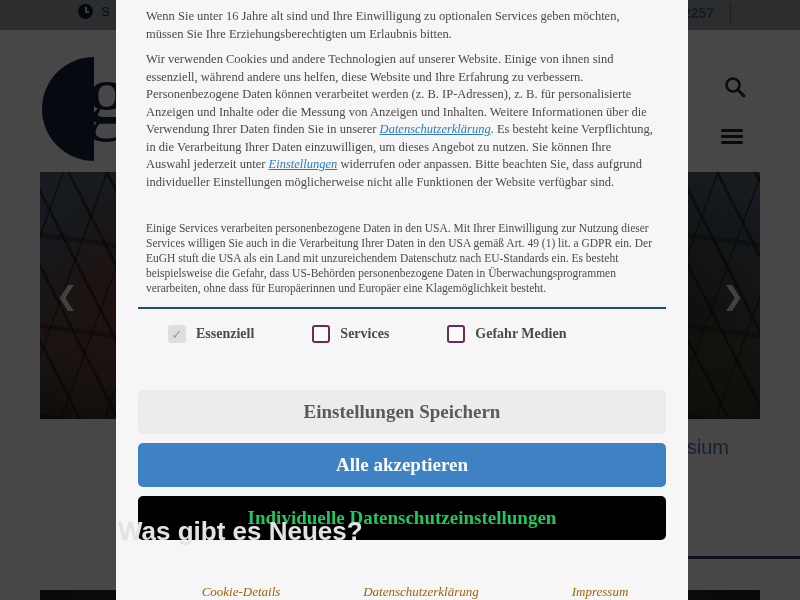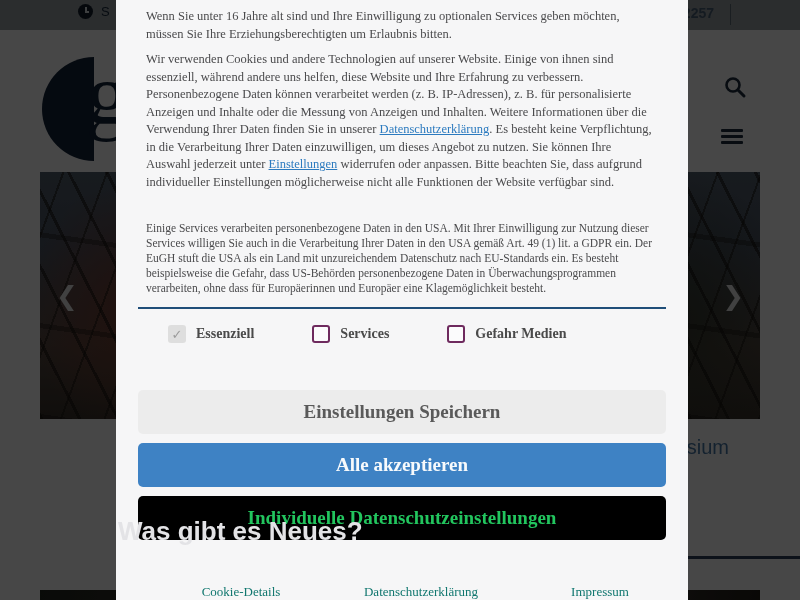--- a/index.html
+++ b/index.html
@@ -48,37 +48,37 @@
   .card{width:232px;height:60px;background:linear-gradient(100deg,#23281f,#35302a 55%,#201c16);}
   
   .overlay{position:absolute;inset:0;background:rgba(0,0,0,0.72);z-index:30;}
   
   .modal{position:absolute;left:116px;top:-44px;width:572px;min-height:690px;z-index:40;
          background:#f6f6f7;border-radius:4px;padding:44px 22px 30px 22px;box-sizing:border-box;
          color:#4a4a4c;}
   .modal p{margin:8px;font-size:12.5px;line-height:17.5px;}
   .modal p.body{margin-top:8px;}
   .modal p.usa{margin-top:30px;font-size:11.5px;line-height:15px;}
-  .modal a{color:#2b7abf;text-decoration:underline;cursor:pointer;}
+  .modal a{color:#2b7abf;text-decoration:underline;cursor:pointer;font-style:italic;}
   .divider{height:2px;background:#1f4e79;margin-top:11px;}
   .cats{display:flex;align-items:center;gap:58px;margin-top:16px;padding-left:30px;}
   .cat{display:flex;align-items:center;gap:10px;}
   .cb{width:18px;height:18px;border-radius:3px;box-sizing:border-box;cursor:pointer;
       display:flex;align-items:center;justify-content:center;}
   .cb.checked{background:#dedede;color:#9a9a9a;font-size:13px;font-family:"DejaVu Sans",sans-serif;}
   .cb.empty{border:2px solid #6e2a5e;background:#fbfbfc;}
   .cat-label{font-weight:bold;font-size:14px;color:#4a4a4a;text-align:center;}
   .btn{display:block;width:100%;height:44px;border:none;border-radius:5px;cursor:pointer;
        font-family:"Liberation Serif",serif;font-size:19px;font-weight:bold;}
   .btn.gray{margin-top:47px;background:#ececec;color:#5a5a5a;}
   .btn.blue{margin-top:9px;background:#3e82c4;color:#f7fafc;}
   .btn.black{margin-top:9px;background:#000000;color:#22c55e;}
   .modal-links{margin-top:44px;display:grid;grid-template-columns:170px 190px 168px;
                justify-content:start;padding-left:18px;}
-  .modal-links a{color:#0f766e;text-decoration:none;font-size:13px;text-align:center;}
+  .modal-links a{color:#a16207;text-decoration:none;font-size:13px;text-align:center;}
   .ghost{position:absolute;left:118px;top:516px;z-index:50;pointer-events:none;
          font-family:"Liberation Sans",sans-serif;font-size:26px;font-weight:bold;color:#e3e3e6;}
 </style>
 </head>
 <body>
 
 <div class="page">
 
   <div class="topbar">
     <div class="topbar-left">

